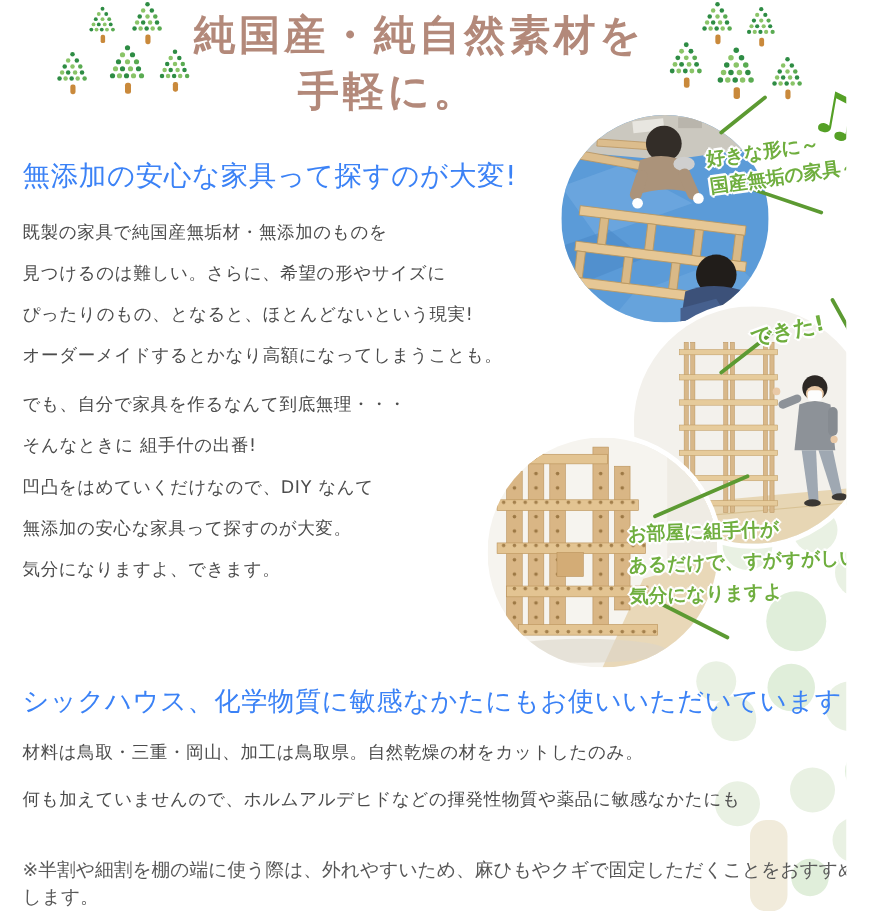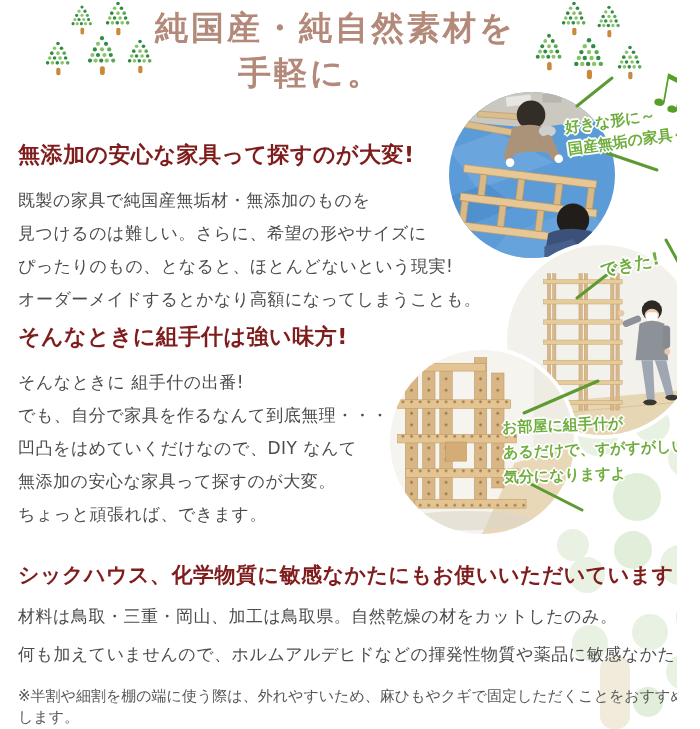--- a/index.html
+++ b/index.html
@@ -12,23 +12,23 @@
   .title-line{position:absolute;text-align:center;font-weight:bold;color:#b3897a;letter-spacing:3px;z-index:2;}
   #title-line1{top:6px;left:0;right:6px;font-size:33px;}
   #title-line2{top:51px;left:0;right:56px;font-size:33px;}
   .tree-cluster{position:absolute;z-index:1;}
   .tree{position:absolute;}
   
   .sec{position:absolute;left:18px;z-index:2;}
   #sec1{top:126px;width:430px;}
   #sec2{top:308px;width:430px;}
   #sec3{top:547px;width:676px;}
-  .sec-heading{color:#7f1d1d;font-weight:bold;font-size:22px;letter-spacing:0.5px;margin:14px 0 14px 0;}
+  .sec-heading{color:#3b82f6;font-weight:normal;font-size:22px;letter-spacing:0.5px;margin:0 0 14px 0;}
   #sec3 .sec-heading{font-size:21px;margin-bottom:8px;}
-  .body-line{color:#4c4c4c;font-size:17px;line-height:33px;letter-spacing:0.5px;white-space:nowrap;}
+  .body-line{color:#4c4c4c;font-size:14px;line-height:33px;letter-spacing:0.5px;white-space:nowrap;}
   #sec3 .body-line{line-height:38px;}
   .footnote{position:absolute;left:18px;top:686px;width:674px;color:#585858;font-size:15px;line-height:21px;z-index:2;}
   
   .photo{position:absolute;border-radius:50%;overflow:hidden;border:4px solid #fff;box-sizing:border-box;}
   #photo1{left:445px;top:88px;width:174px;height:174px;z-index:1;}
   #photo2{left:503px;top:241px;width:198px;height:198px;z-index:3;}
   #photo3{left:386px;top:346px;width:192px;height:192px;z-index:4;}
   .photo svg{display:block;width:100%;height:100%;}
   
   .caption{
@@ -137,26 +137,25 @@
 
   <div class="sec" id="sec1">
     <div class="sec-heading">無添加の安心な家具って探すのが大変!</div>
     <div class="body-line">既製の家具で純国産無垢材・無添加のものを</div>
     <div class="body-line">見つけるのは難しい。さらに、希望の形やサイズに</div>
     <div class="body-line">ぴったりのもの、となると、ほとんどないという現実!</div>
     <div class="body-line">オーダーメイドするとかなり高額になってしまうことも。</div>
   </div>
 
   <div class="sec" id="sec2">
-    <div class="sec-heading">そんなときに組手什は強い味方!</div>
+    <div class="body-line">でも、自分で家具を作るなんて到底無理・・・</div>
     <div class="body-line">そんなときに 組手什の出番!</div>
-    <div class="body-line">でも、自分で家具を作るなんて到底無理・・・</div>
     <div class="body-line">凹凸をはめていくだけなので、DIY なんて</div>
     <div class="body-line">無添加の安心な家具って探すのが大変。</div>
-    <div class="body-line">ちょっと頑張れば、できます。</div>
+    <div class="body-line">気分になりますよ、できます。</div>
   </div>
 
   <div class="sec" id="sec3">
     <div class="sec-heading">シックハウス、化学物質に敏感なかたにもお使いいただいています</div>
     <div class="body-line">材料は鳥取・三重・岡山、加工は鳥取県。自然乾燥の材をカットしたのみ。</div>
     <div class="body-line">何も加えていませんので、ホルムアルデヒドなどの揮発性物質や薬品に敏感なかたにも</div>
   </div>
 
   <div class="footnote">※半割や細割を棚の端に使う際は、外れやすいため、麻ひもやクギで固定しただくことをおすすめします。</div>
 

